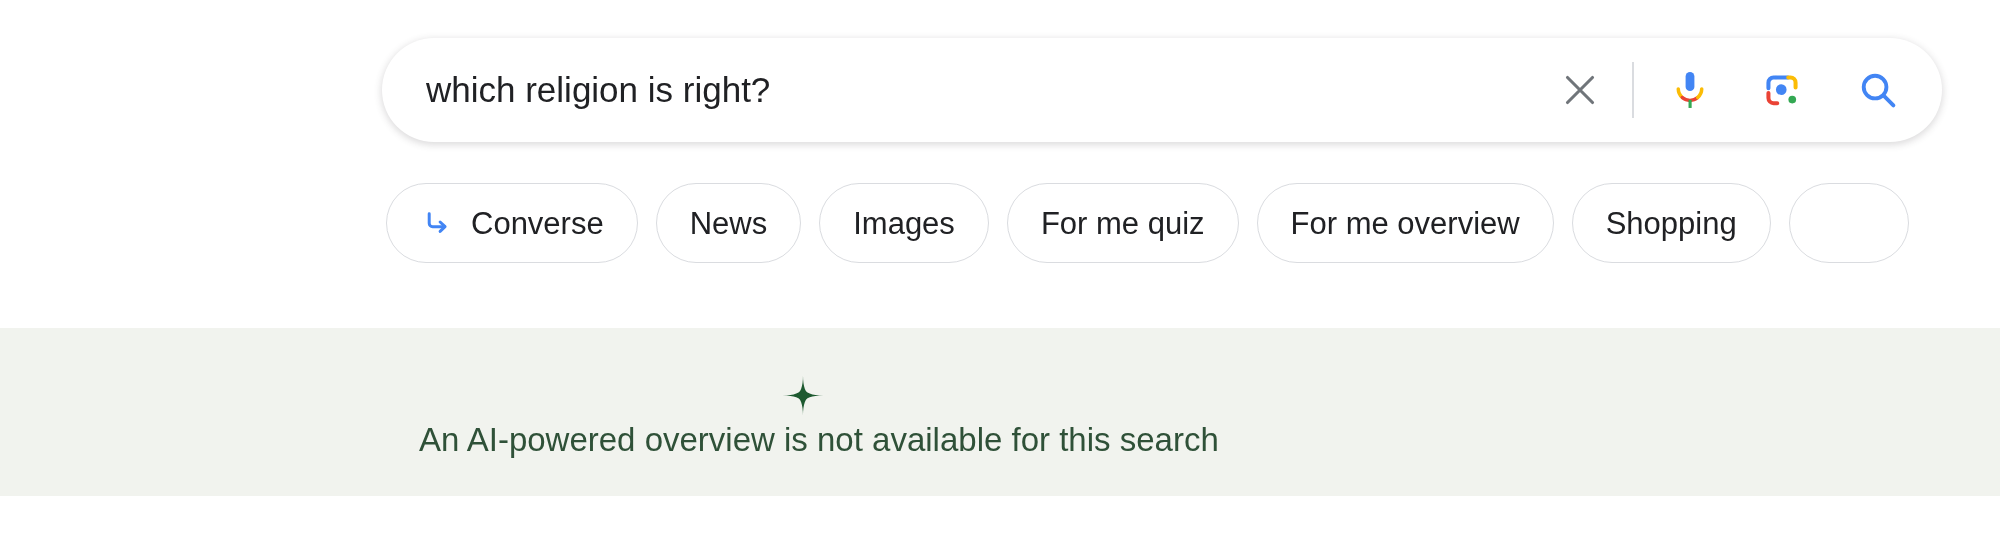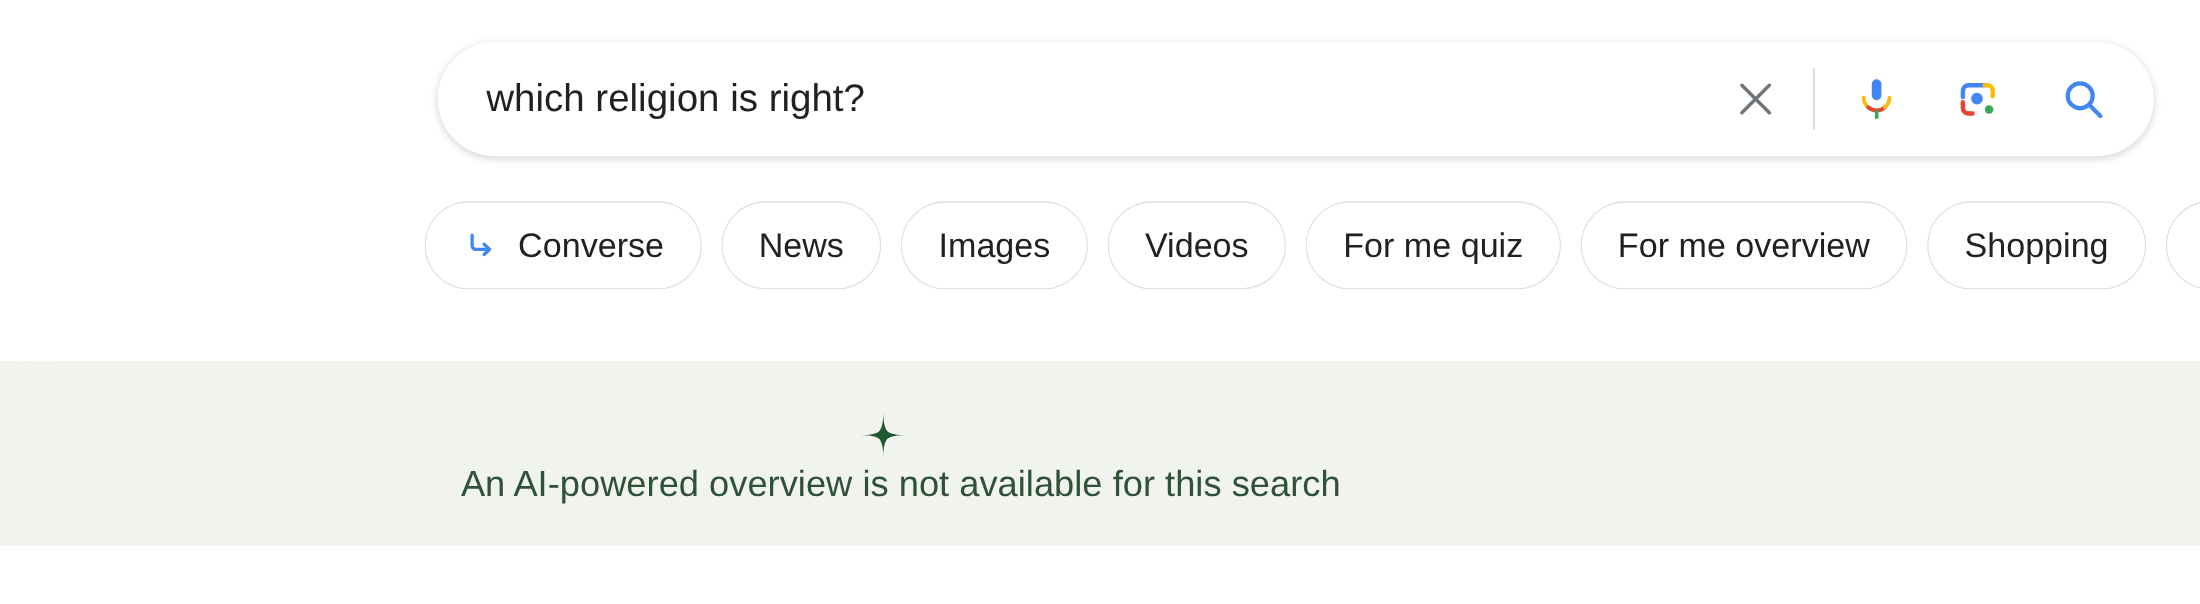--- a/index.html
+++ b/index.html
@@ -30,21 +30,21 @@
     top: 55px;
     font-size: 0;
     line-height: 0;
     user-select: none;
   }
   .google-logo svg { display: block; }
 
   
   .searchbox {
     position: absolute;
-    left: 398px;
+    left: 382px;
     top: 38px;
     width: 1560px;
     height: 104px;
     background: #ffffff;
     border-radius: 52px;
     box-shadow: 0 2px 7px 1px rgba(64,60,67,.18);
     display: flex;
     align-items: center;
     box-sizing: border-box;
     padding: 0 36px 0 44px;
@@ -237,23 +237,20 @@
   </div>
 
   <div class="chip">
     <span class="chip-label">News</span>
   </div>
 
   <div class="chip">
     <span class="chip-label">Images</span>
   </div>
 
-  <div class="chip">
-    <span class="chip-label">Videos</span>
-  </div>
 
   <div class="chip">
     <span class="chip-label">For me quiz</span>
   </div>
 
   <div class="chip">
     <span class="chip-label">For me overview</span>
   </div>
 
   <div class="chip">

